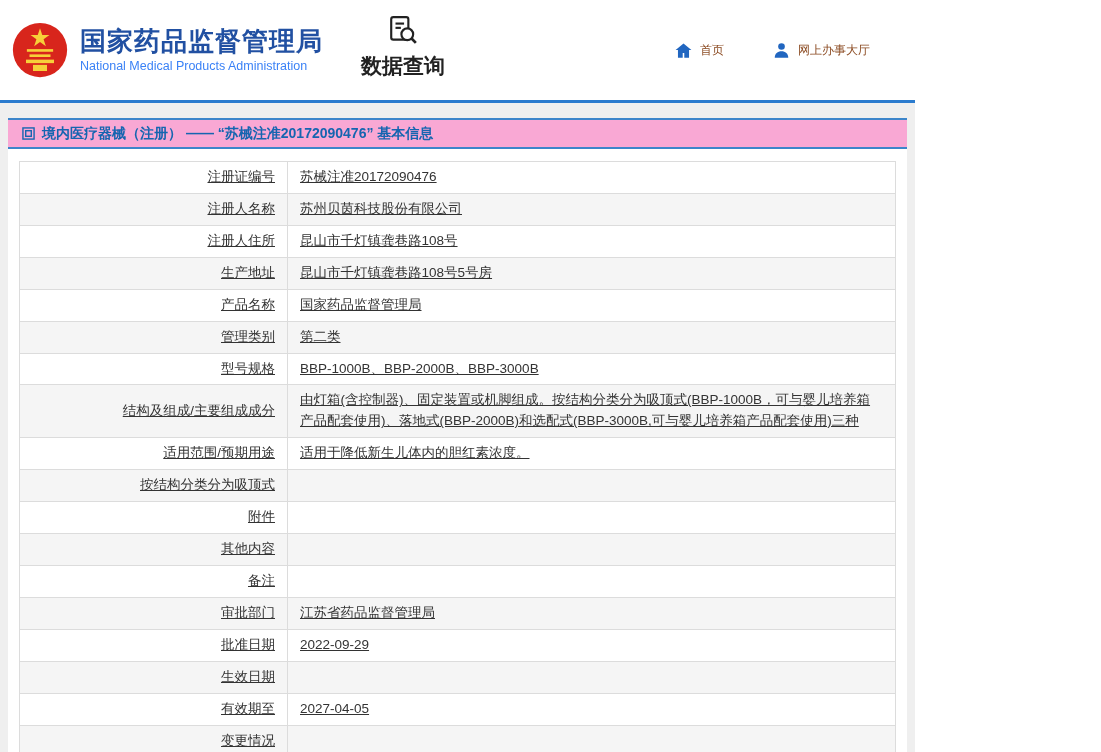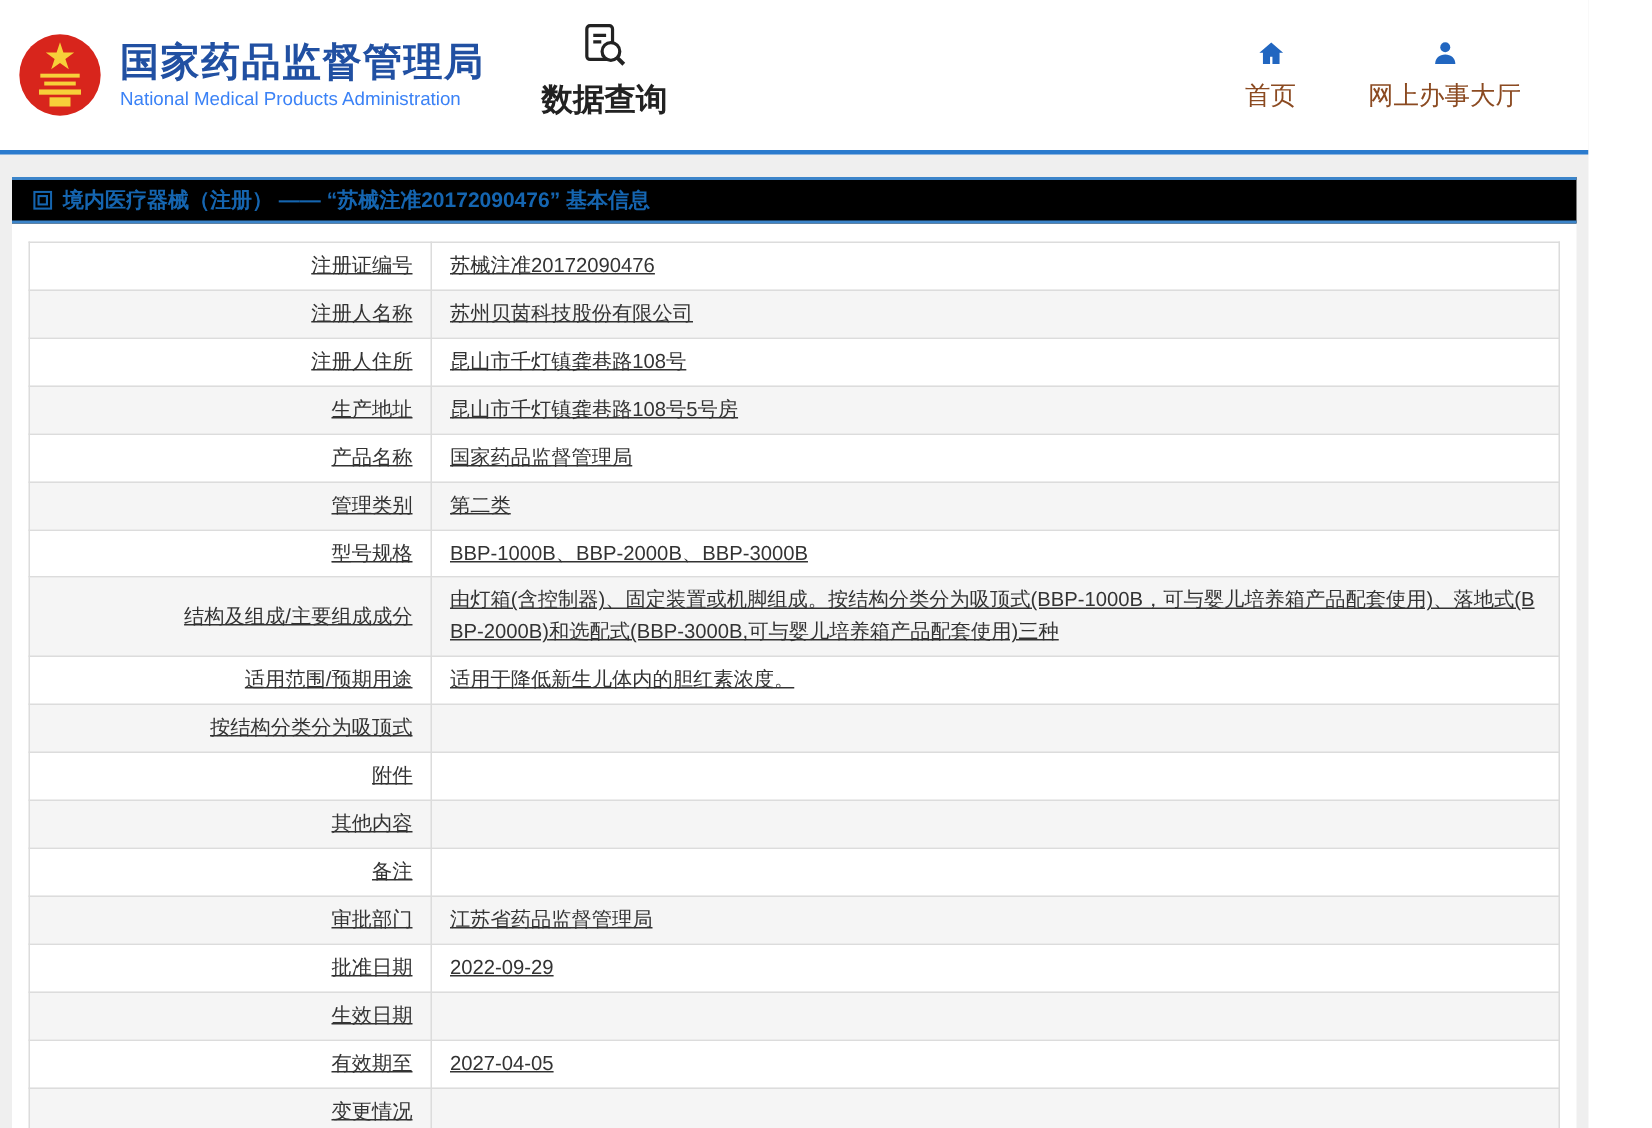--- a/index.html
+++ b/index.html
@@ -1,54 +1,54 @@
 <!DOCTYPE html>
 <html><head>
 <meta charset="utf-8">
 <style>
   * { margin:0; padding:0; box-sizing:border-box; }
   html,body { width:1101px; }
   body {
     font-family:"Liberation Sans","DejaVu Sans",sans-serif;
     background:#ffffff; color:#333;
   }
-  .page { width:1059px; height:752px; background:#efefef; overflow:hidden; }
+  .page { width:915px; height:752px; background:#efefef; overflow:hidden; }
 
   
   .site-header {
     height:100px; background:#fff;
     display:flex; align-items:center;
     padding:0 45px 0 12px;
   }
   .brand { display:flex; align-items:center; gap:12px; cursor:pointer; }
   .logo-svg { width:56px; height:56px; display:block; }
   .brand-cn { font-size:26px; font-weight:bold; color:#2150a2; letter-spacing:1px; line-height:1.15; }
   .brand-en { font-size:12.5px; color:#3b82f6; margin-top:3px; }
   .data-query {
     display:flex; align-items:center; gap:7px;
     margin-left:38px; margin-top:-6px;
     font-size:21px; font-weight:bold; color:#222; cursor:pointer;flex-direction:column;
   }
   .dq-icon { width:30px; height:30px; display:block; }
   .top-nav { margin-left:auto; display:flex; gap:48px; }
   .nav-item {
-    display:flex; flex-direction:column; align-items:center; gap:7px;
-    font-size:17px; color:#8b4a21; text-decoration:none; cursor:pointer;
+    display:flex; align-items:center; gap:7px;
+    font-size:12px; color:#8b4a21; text-decoration:none; cursor:pointer;
   }
   .nav-item svg { width:19px; height:19px; display:block; }
 
   .header-line { height:3px; background:#2b7bce; }
 
   
   .main-wrap { padding:15px 8px 0 8px; }
   .panel { background:#ffffff; padding-bottom:12px; min-height:622px; }
 
   .section-title {
     height:31px; display:flex; align-items:center; gap:7px;
-    padding:0 14px; background:#000000;
+    padding:0 14px; background:#f9a8d4;
     border-top:2px solid #3c85ca; border-bottom:2px solid #3c85ca;
     color:#1565b0; font-size:14px; font-weight:bold;
   }
   .section-title svg { width:13px; height:13px; flex:0 0 auto; }
 
   table.info-table {
     border-collapse:collapse;
     width:calc(100% - 22px);
     margin:12px 11px 0 11px;
     font-size:13.5px;

